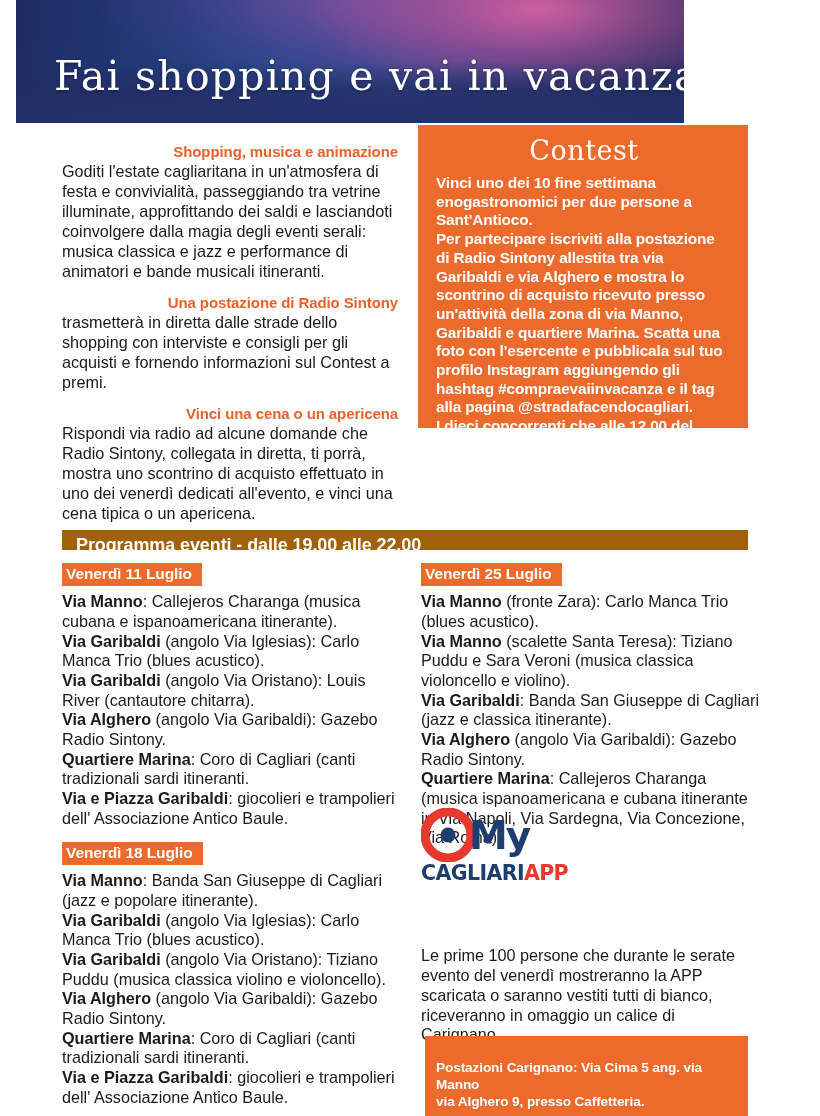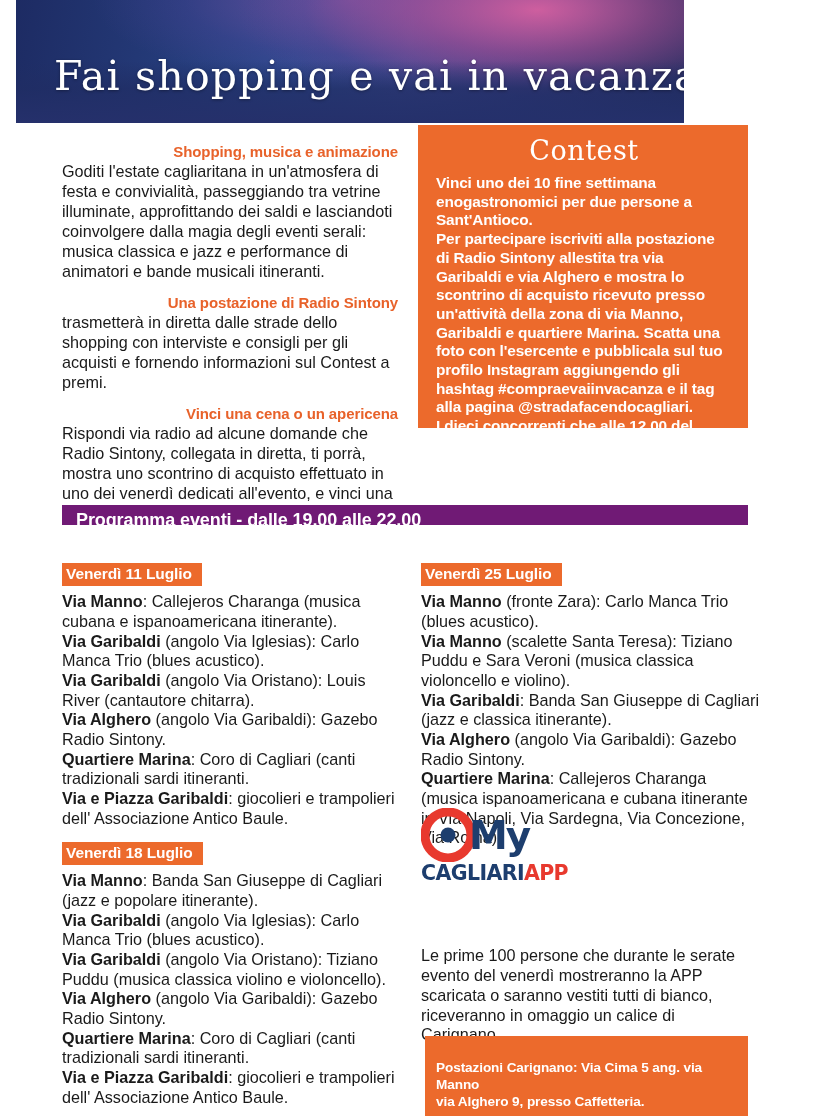--- a/index.html
+++ b/index.html
@@ -105,24 +105,24 @@
     font-size: 15.4px;
     font-weight: bold;
     line-height: 1.215;
     letter-spacing: -0.15px;
   }
 
   
   .program-bar {
     position: absolute;
     left: 62px;
-    top: 505px;
+    top: 530px;
     width: 686px;
     height: 20px;
-    background: #701a75;
+    background: #a16207;
     color: #ffffff;
     font-size: 18px;
     font-weight: bold;
     line-height: 30px;
     padding-left: 14px;
     box-sizing: border-box;
     letter-spacing: -0.1px;
   }
 
   

